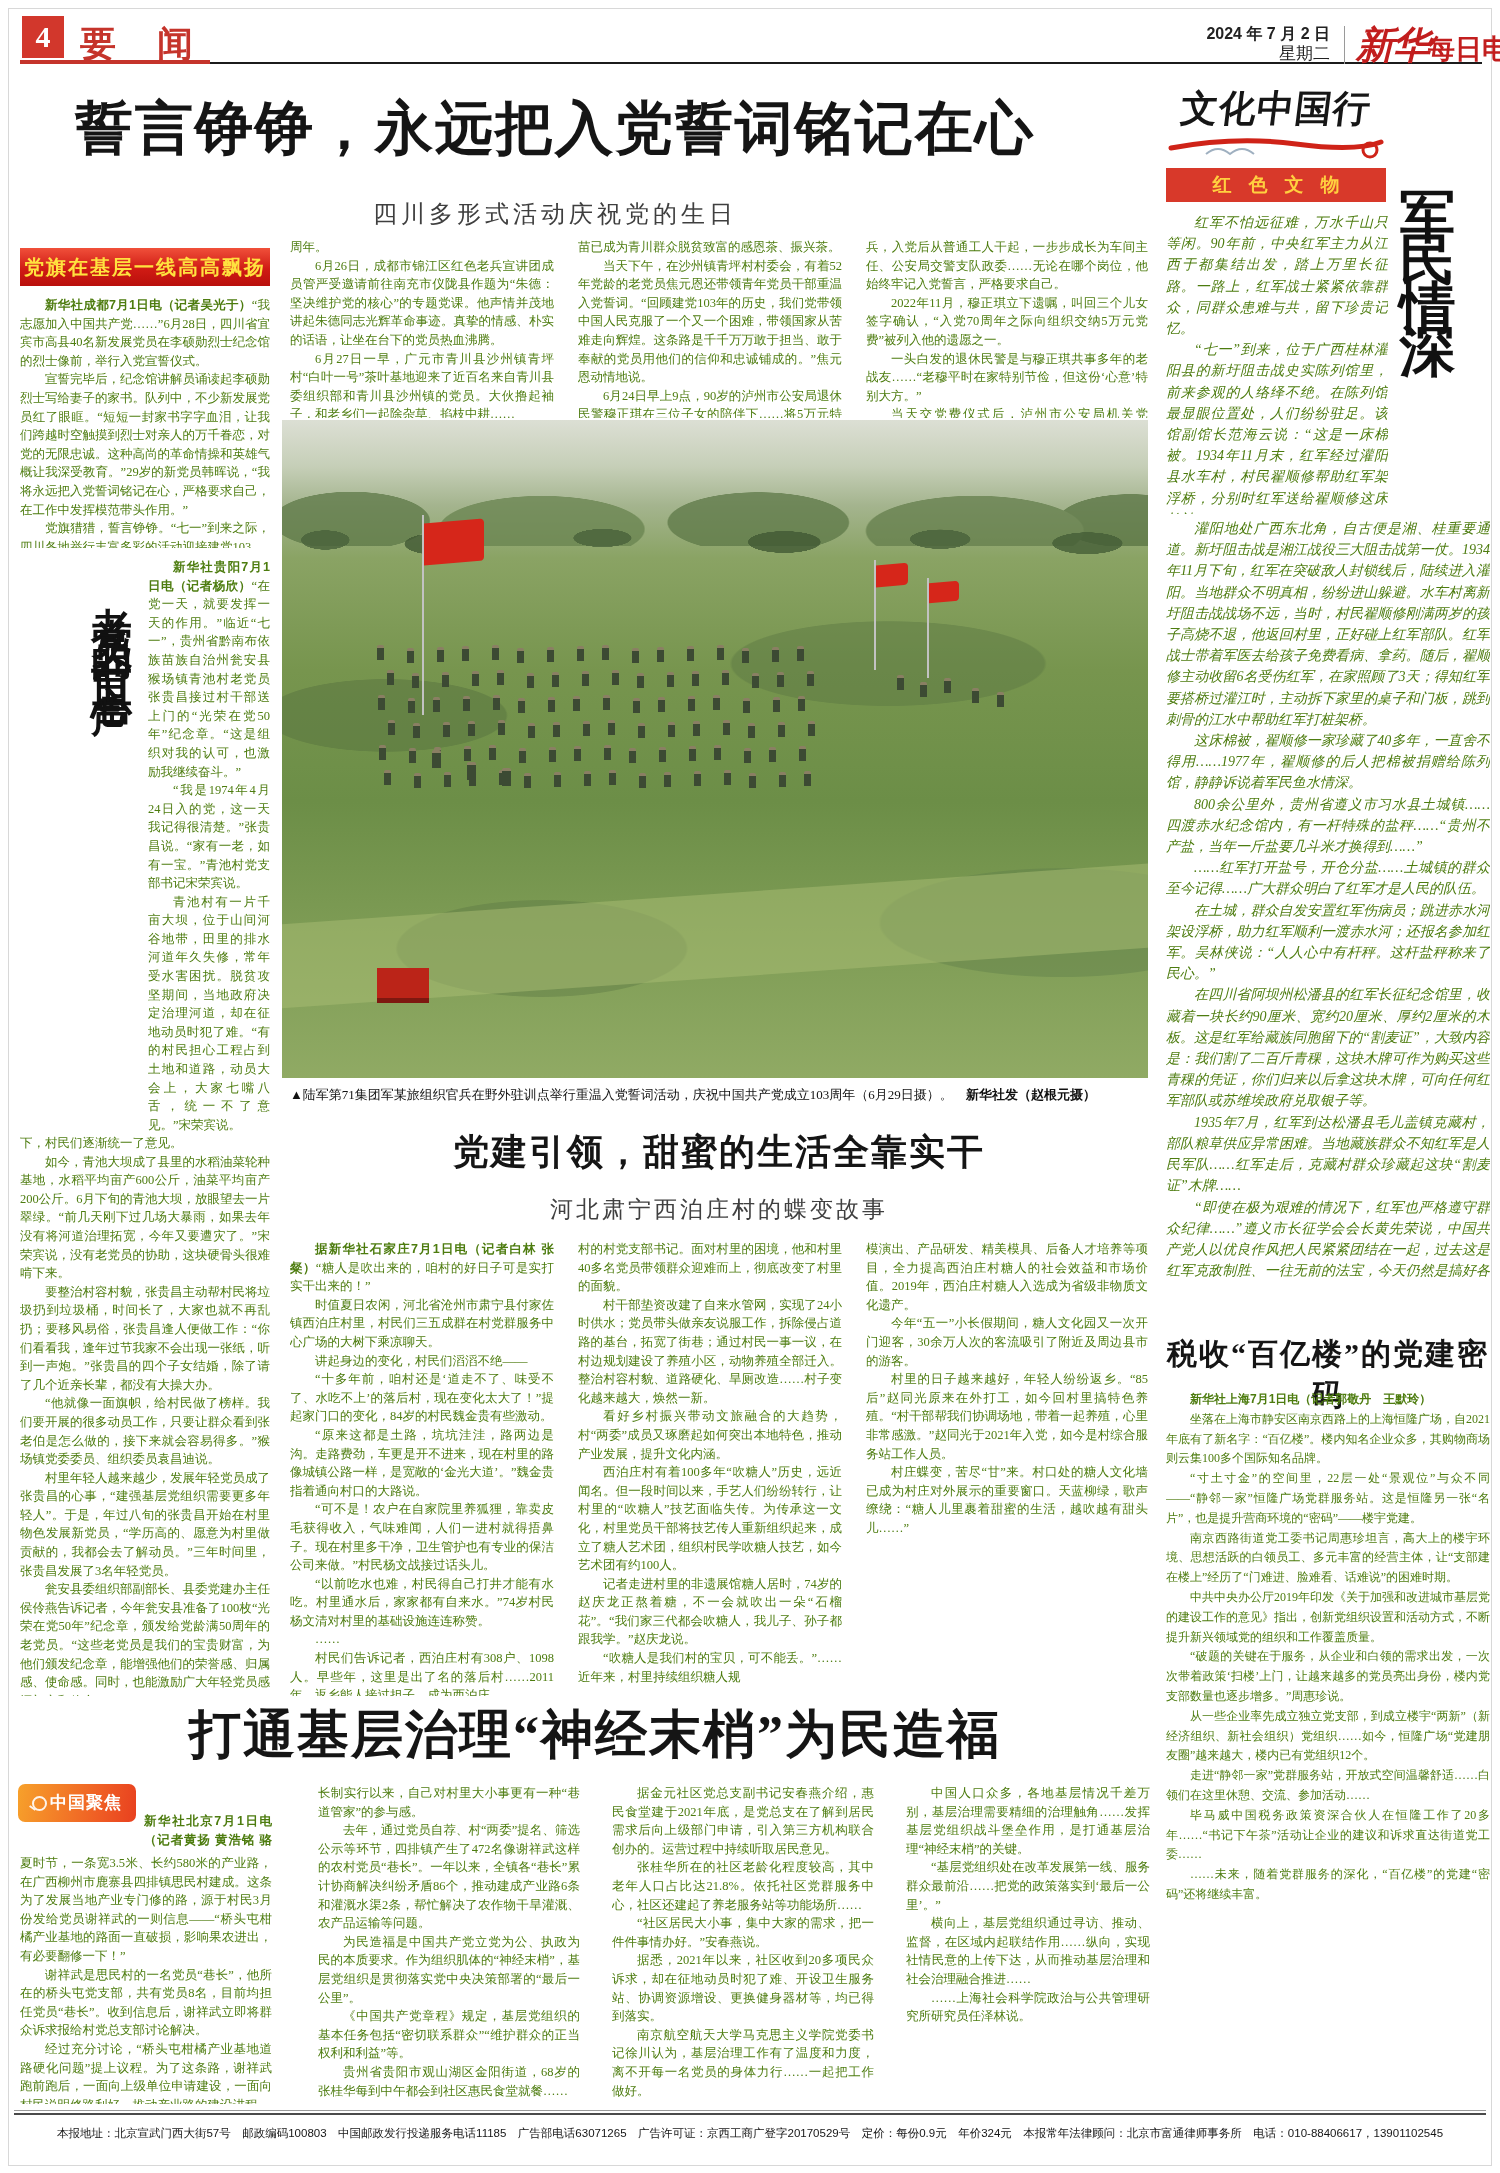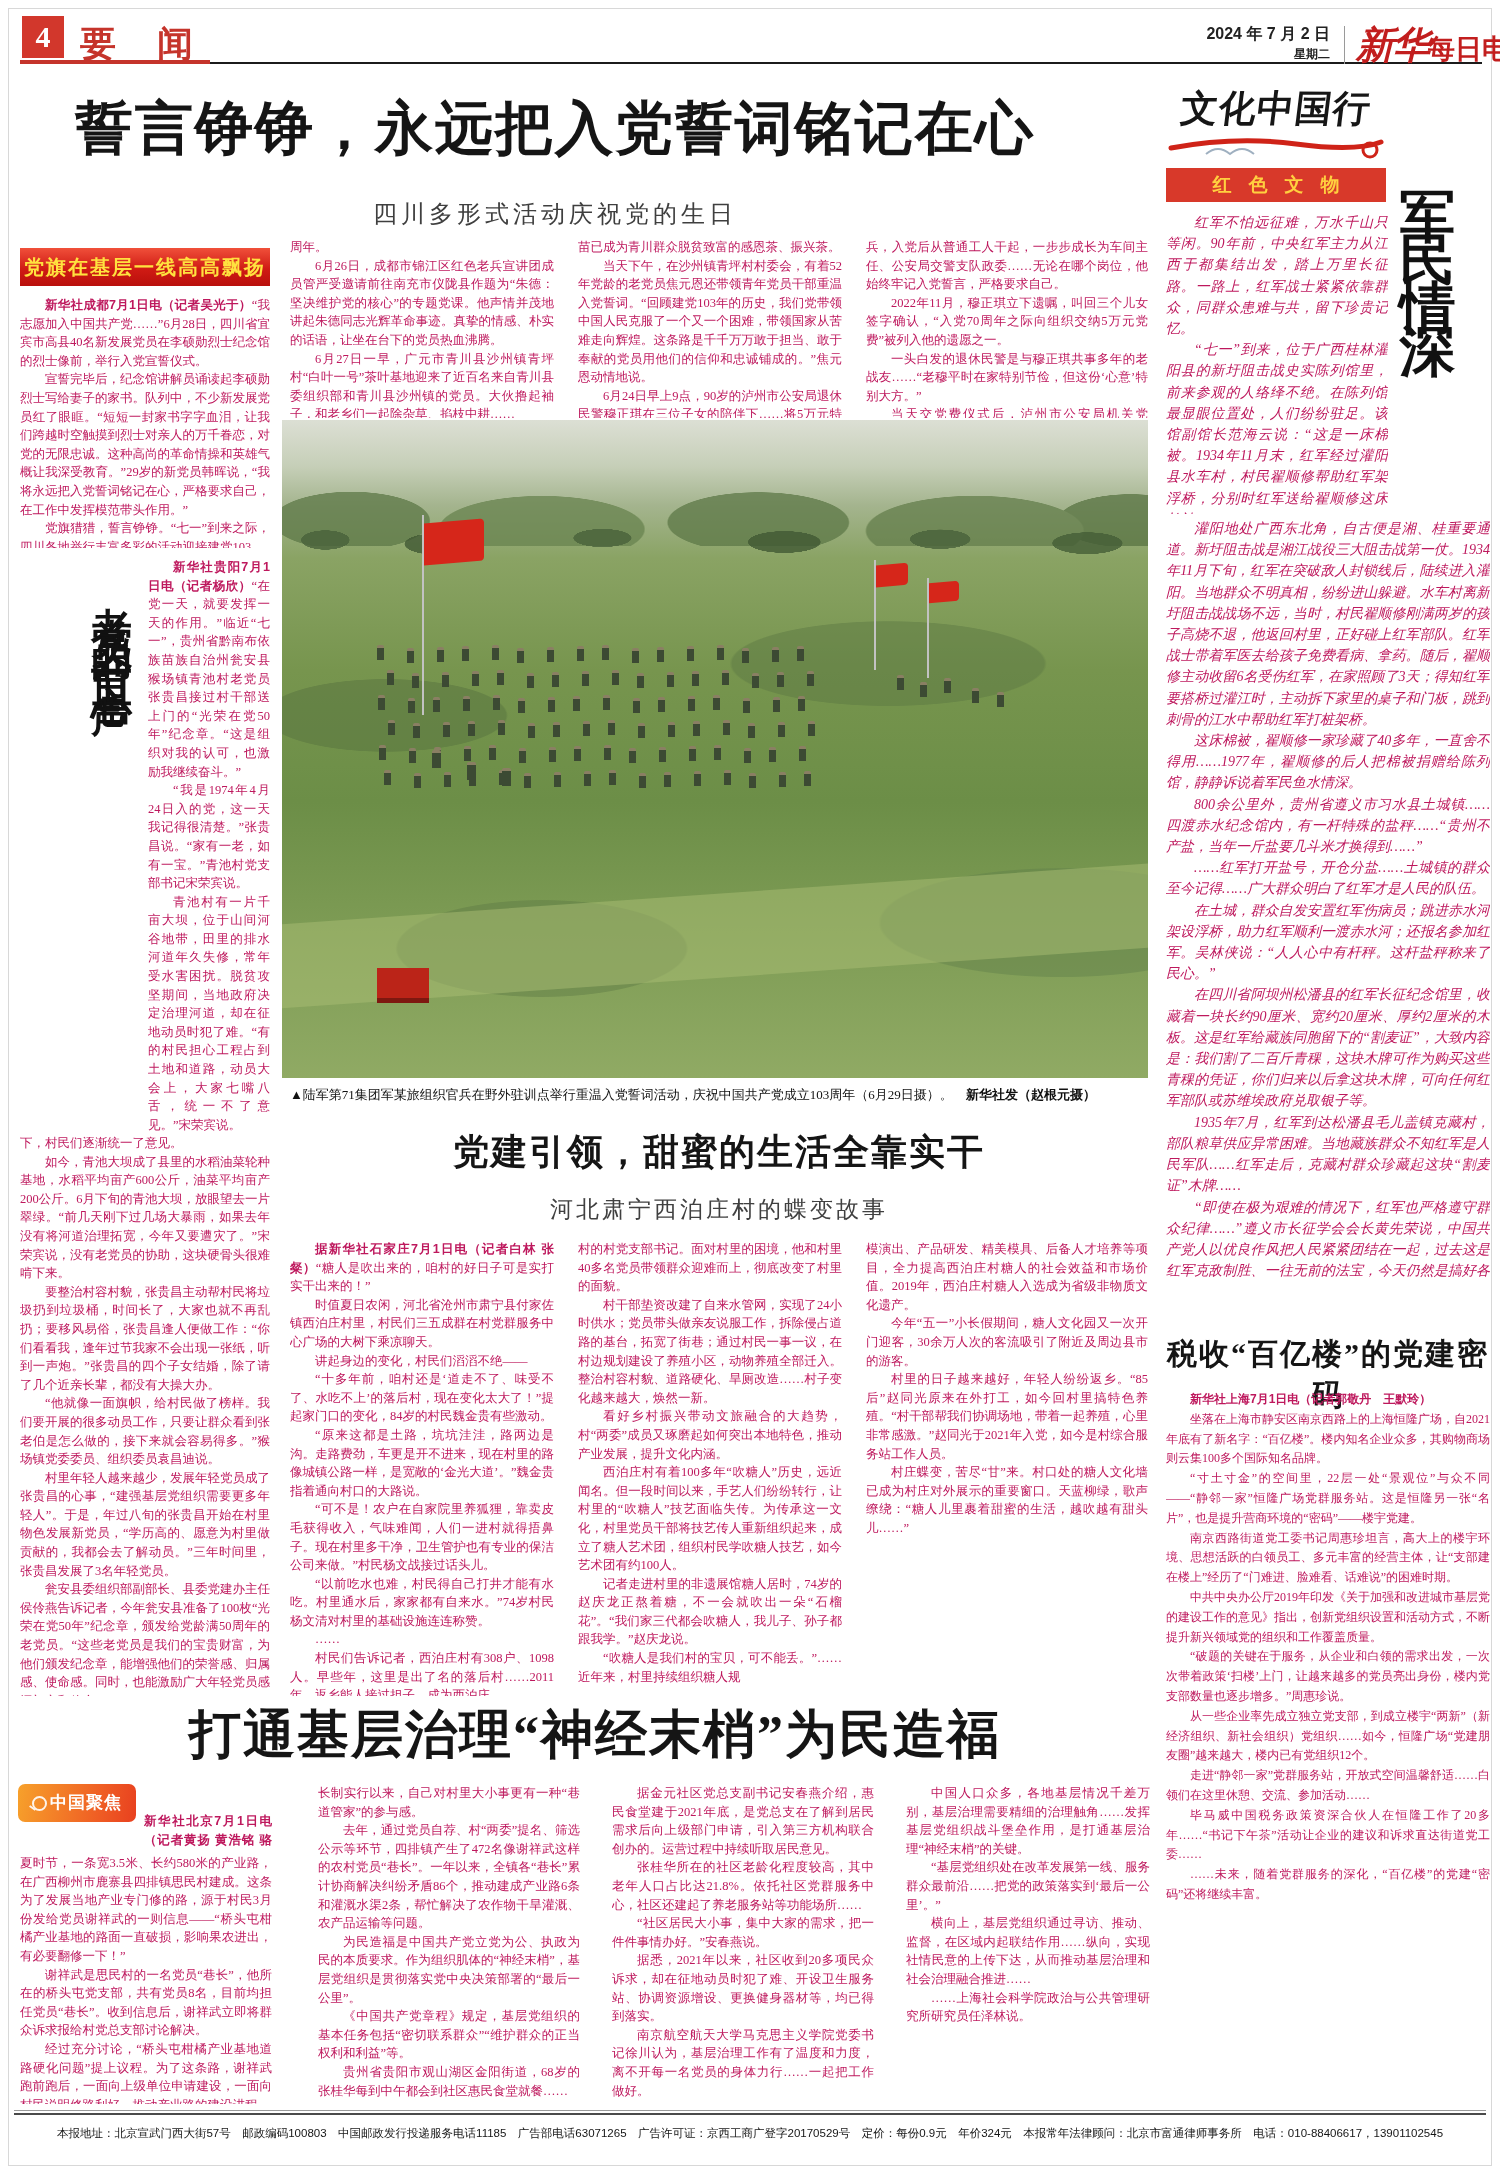--- a/index.html
+++ b/index.html
@@ -1,36 +1,36 @@
 <!DOCTYPE html>
 <html><head>
 <meta charset="utf-8">
 <style>
   html,body{margin:0;padding:0;background:#ffffff;}
   body{width:1500px;height:2173px;position:relative;overflow:hidden;
        font-family:"Liberation Serif","DejaVu Serif",serif;color:#1a1a1a;}
   .abs{position:absolute;}
   .sans{font-family:"Liberation Sans","DejaVu Sans",sans-serif;}
   .center{text-align:center;}
-  .col{font-size:12.5px;line-height:18.6px;text-align:justify;color:#be185d;overflow:hidden;}
+  .col{font-size:12.5px;line-height:18.6px;text-align:justify;color:#4d7c0f;overflow:hidden;}
   .col p{margin:0;text-indent:2em;}
   .col .cont p:first-child, .col p.nolead{text-indent:0;}
   .col b{font-family:"Liberation Sans","DejaVu Sans",sans-serif;font-weight:bold;}
   .kai{font-size:14px;line-height:21.2px;font-style:italic;}
   .hl{font-weight:900;letter-spacing:2px;color:#151515;}
   .vtitle{writing-mode:vertical-rl;text-orientation:upright;font-weight:900;color:#111;}
   
   #frame{left:8px;top:8px;width:1482px;height:2156px;border:1px solid #d8d8d8;}
   #pgnum{left:22px;top:16px;width:42px;height:42px;background:#d2372c;color:#fff;
          font-size:30px;font-weight:900;line-height:42px;text-align:center;}
   #section{left:80px;top:20px;font-size:36px;font-weight:900;color:#c5342b;letter-spacing:16px;}
   #rule-red{left:20px;top:60px;width:190px;height:4px;background:#c5342b;}
   #rule-blk{left:210px;top:62px;width:1272px;height:2px;background:#1b1b1b;}
   #dateblk{left:1120px;top:24px;width:210px;text-align:right;font-size:16px;font-weight:bold;color:#222;line-height:20px;}
-  #dateblk .wk{font-size:12px;font-weight:bold;}
+  #dateblk .wk{font-size:17px;font-weight:normal;}
   #hdr-div{left:1344px;top:26px;width:1px;height:38px;background:#9a9a9a;}
   #masthead{left:1356px;top:20px;width:134px;height:48px;white-space:nowrap;}
   #masthead .script{font-size:38px;font-weight:900;font-style:italic;color:#c21e1e;letter-spacing:-2px;}
   #masthead .rest{font-size:27px;font-weight:900;color:#c21e1e;}
   
   #kicker{left:20px;top:248px;width:250px;height:38px;line-height:38px;text-align:center;
           background:linear-gradient(180deg,#f0503a 0%,#d01b14 55%,#b90f0c 100%);
           color:#ffe23f;font-weight:900;font-size:20px;letter-spacing:2px;}
   #gr-tag{left:18px;top:1784px;width:118px;height:38px;border-radius:7px;
           background:linear-gradient(100deg,#f7a12b 0%,#ef5c24 70%,#e8401f 100%);

